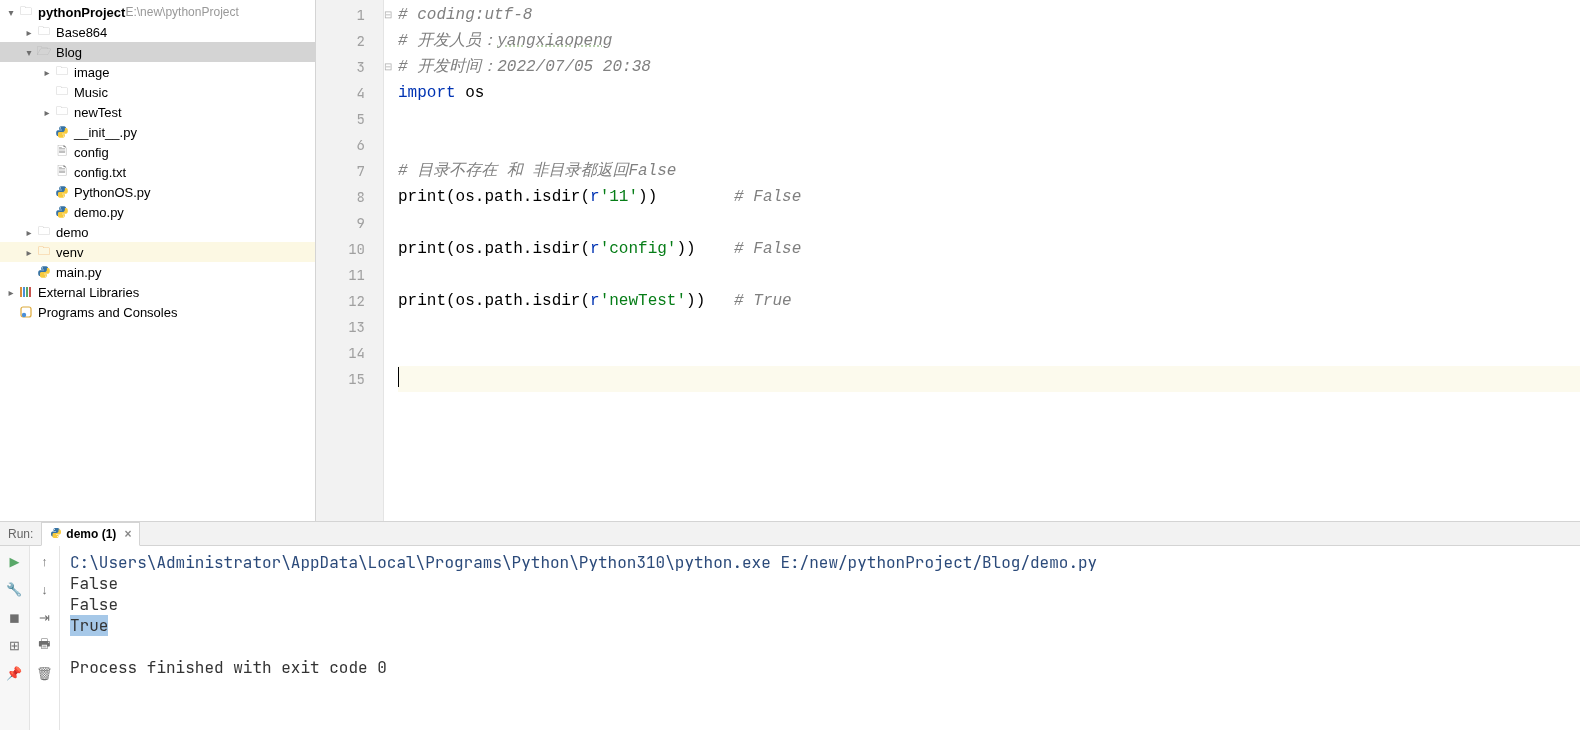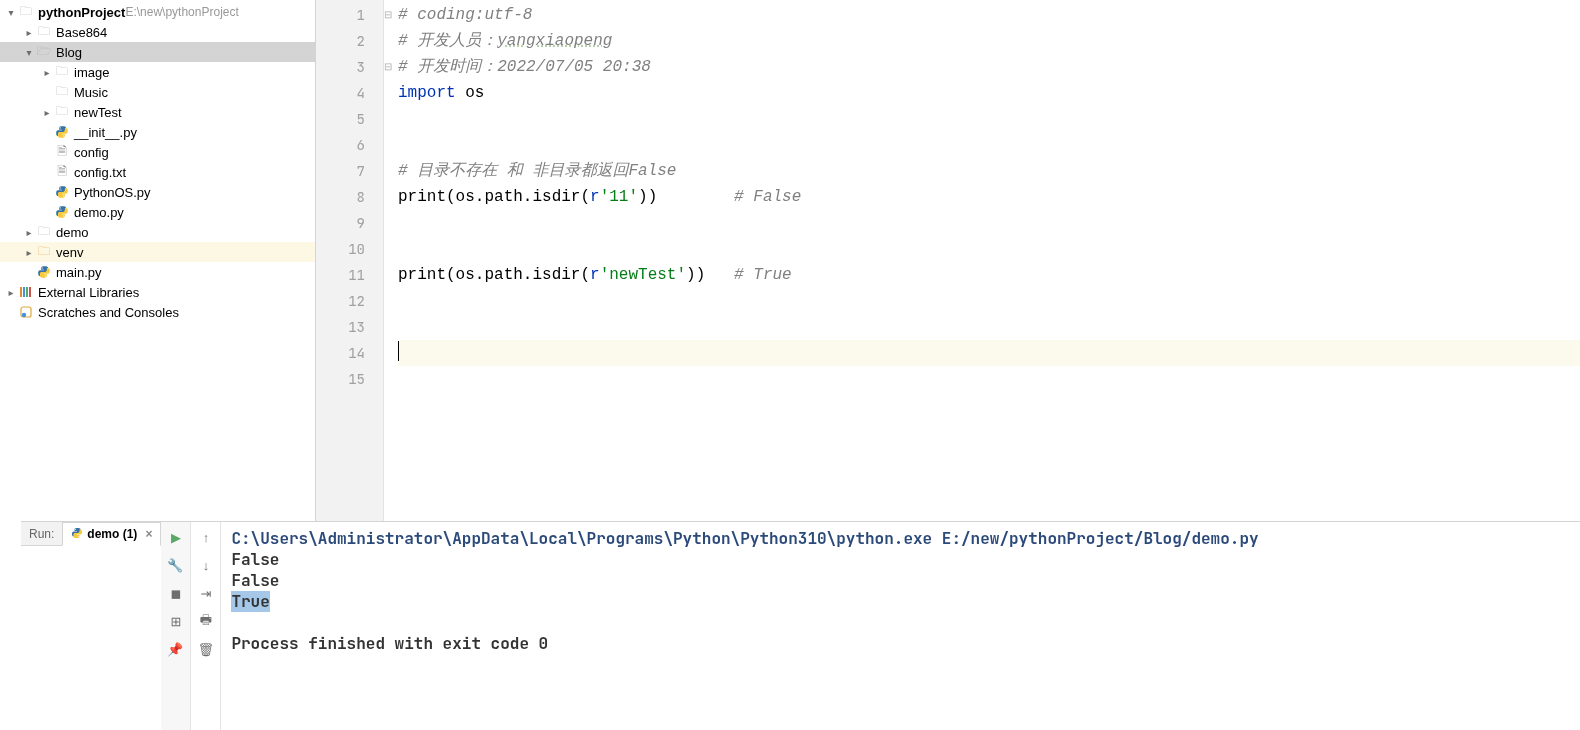--- a/index.html
+++ b/index.html
@@ -114,22 +114,21 @@
   .cm-fn { color: #000; }
   .cm-str { color: #067d17; }
   .cm-strp { color: #0033b3; }
 
   
   .runwrap {
     border-top: 1px solid #d4d4d4;
     background: #fff;
     height: 209px;
     display: flex;
-    flex-direction: row;
-    margin-left: 21px;
+    flex-direction: column;
   }
   .runtabs {
     height: 24px;
     border-bottom: 1px solid #d4d4d4;
     display: flex;
     align-items: stretch;
     background: #f2f2f2;
   }
   .runlabel {
     padding: 0 8px;
@@ -183,21 +182,20 @@
     color: #6e6e6e; font-size: 13px; cursor: pointer;
   }
   .console {
     flex: 1;
     padding: 6px 10px;
     font-family: "JetBrains Mono", Consolas, monospace;
     font-size: 16px;
     color: #333;
     white-space: pre;
     overflow: auto;
-    font-weight: bold;
   }
   .console .path { color: #2b4a7a; }
   .console .out { color: #333; }
   .console .hl { background: #a6c8e8; }
   .console .exit { color: #333; }
 </style>
 </head>
 <body>
 
 <div class="top">
@@ -308,21 +306,21 @@
       </span>
       <span class="tree-label">External Libraries</span>
     </div>
     <div class="tree-row" style="padding-left:18px;">
       <span class="ico scratch">
         <svg width="14" height="14" viewBox="0 0 14 14">
             <rect x="2" y="2" width="10" height="10" rx="2" fill="none" stroke="#dca93a" stroke-width="1.2"></rect>
             <circle cx="5" cy="10" r="2.2" fill="#4a90d9"></circle>
           </svg>
       </span>
-      <span class="tree-label">Scratches and Consoles</span>
+      <span class="tree-label">Programs and Consoles</span>
     </div>
   </div>
 
   <div class="editor">
     <div class="gutter" id="gutter">
         <div class="ln">1</div>
         <div class="ln">2</div>
         <div class="ln">3</div>
         <div class="ln">4</div>
         <div class="ln">5</div>
@@ -357,20 +355,21 @@
     <div class="code" id="code">
         <div class="cl"><span class="cm-com"># coding:utf-8</span></div>
         <div class="cl"><span class="cm-com"># 开发人员：</span><span class="cm-com-und">yangxiaopeng</span></div>
         <div class="cl"><span class="cm-com"># 开发时间：2022/07/05 20:38</span></div>
         <div class="cl"><span class="cm-kw">import</span> <span class="cm-id">os</span></div>
         <div class="cl"></div>
         <div class="cl"></div>
         <div class="cl"><span class="cm-com"># 目录不存在 和 非目录都返回False</span></div>
         <div class="cl"><span class="cm-fn">print</span>(os.path.isdir(<span class="cm-strp">r</span><span class="cm-str">'11'</span>))        <span class="cm-com"># False</span></div>
         <div class="cl"></div>
+        <div class="cl"><span class="cm-fn">print</span>(os.path.isdir(<span class="cm-strp">r</span><span class="cm-str">'config'</span>))    <span class="cm-com"># False</span></div>
         <div class="cl"></div>
         <div class="cl"><span class="cm-fn">print</span>(os.path.isdir(<span class="cm-strp">r</span><span class="cm-str">'newTest'</span>))   <span class="cm-com"># True</span></div>
         <div class="cl"></div>
         <div class="cl"></div>
         <div class="cl cur"><span class="caret"></span></div>
       </div>
   </div>
 </div>
 
 <div class="runwrap">

